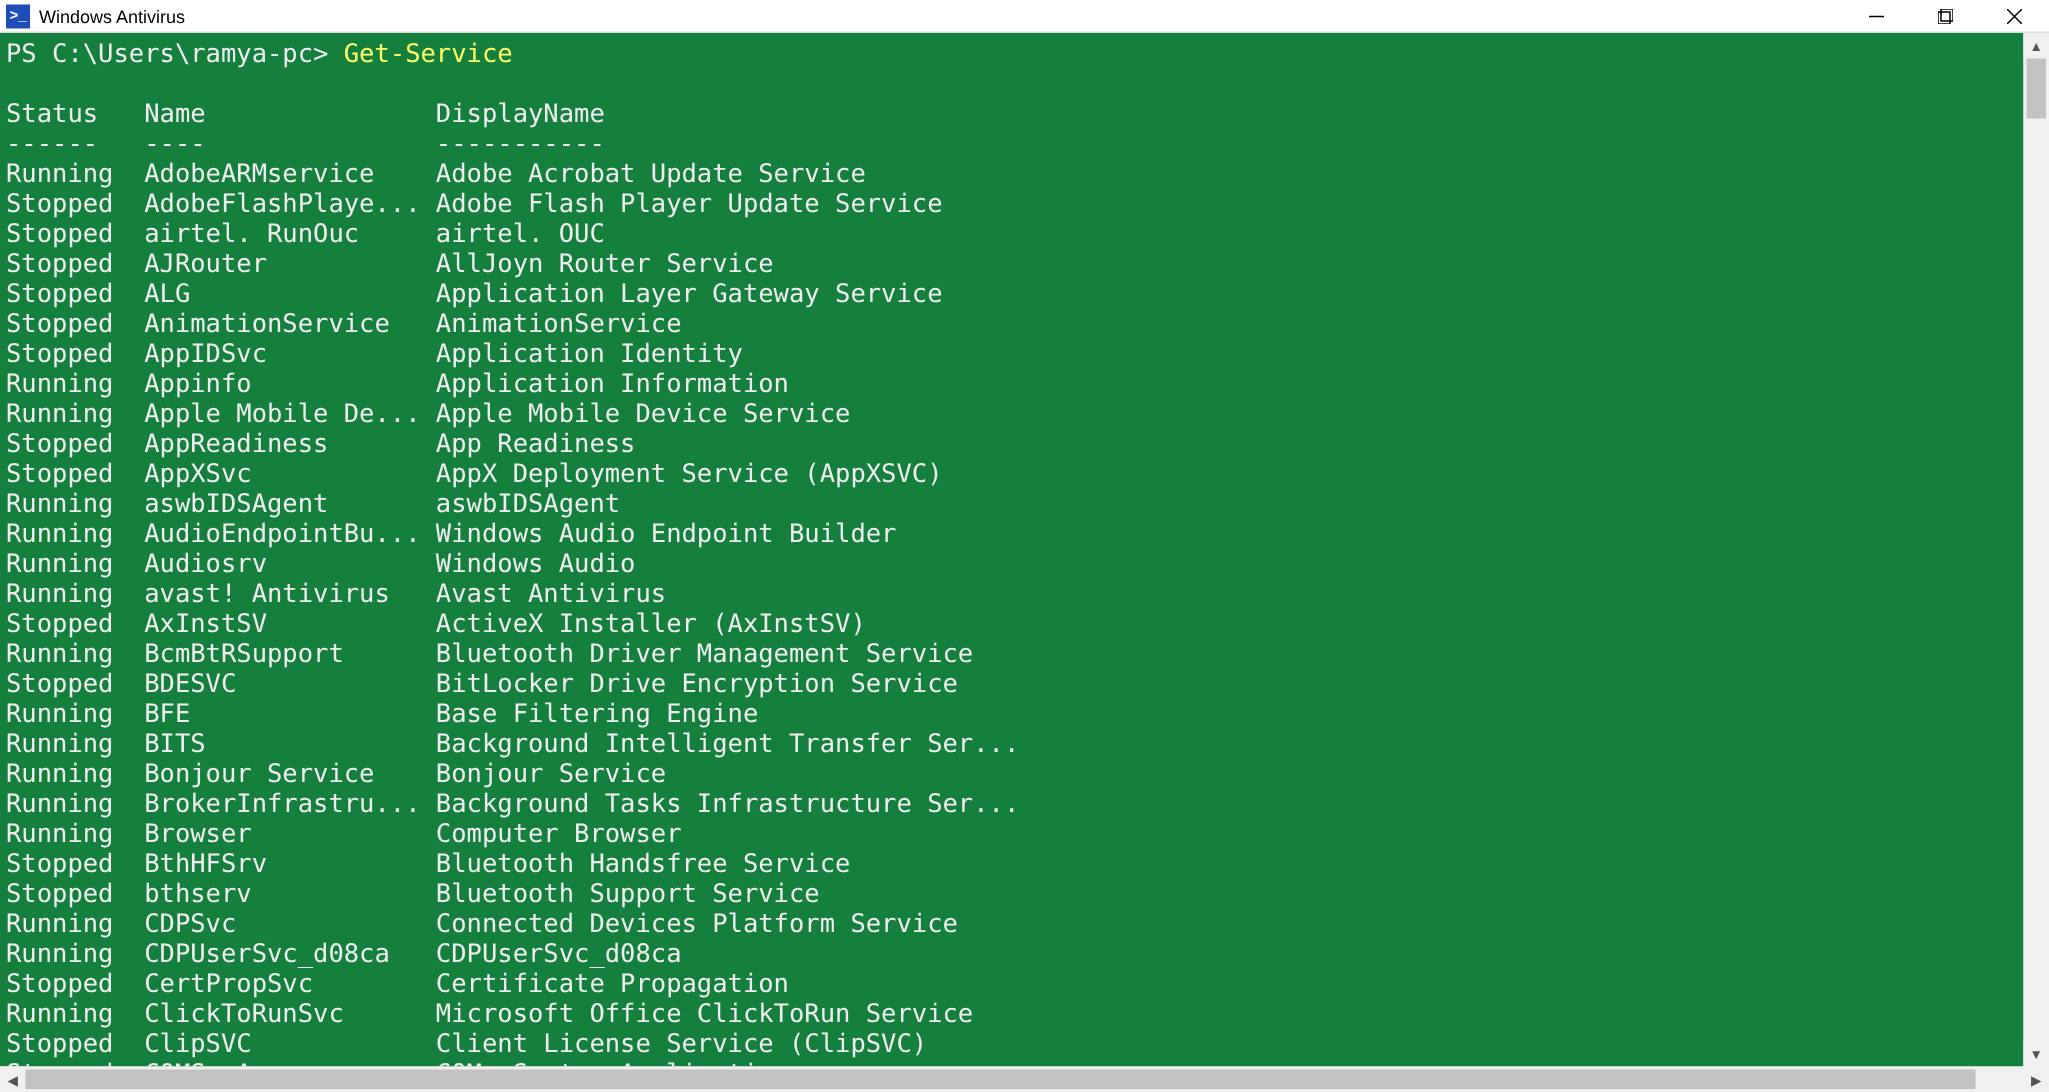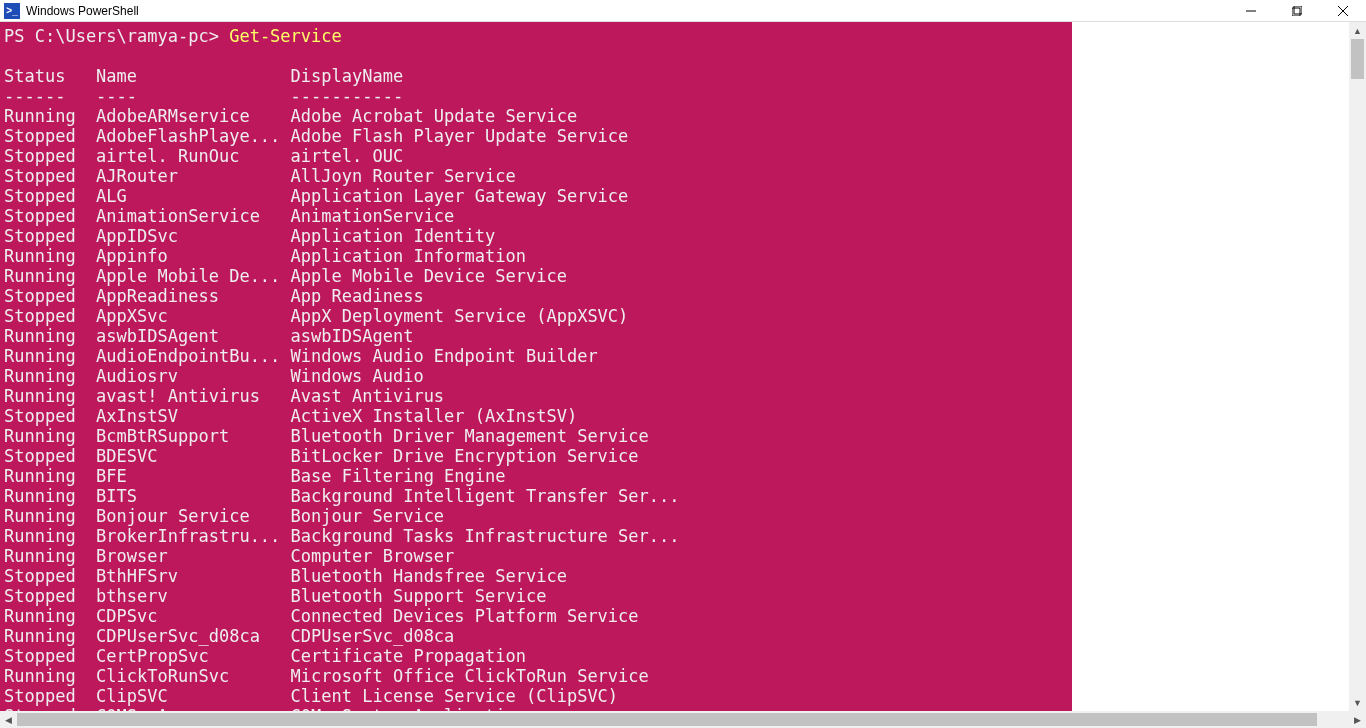--- a/index.html
+++ b/index.html
@@ -42,23 +42,23 @@
   .win-btn svg { width: 10px; height: 10px; }
   .console-wrap {
     position: relative;
     width: 1366px;
     height: 706px; 
     background: #fff;
   }
   .console {
     position: absolute;
     left: 0; top: 0;
-    width: 1072px;  
+    width: 1349px;  
     height: 689px;  
-    background: #be185d;
+    background: #15803d;
     color: #eeeeee;
     font-family: Consolas, "Lucida Console", monospace;
     font-size: 17px;
     line-height: 20px;
     white-space: pre;
     overflow: hidden;
     padding: 4px 0 0 4px;
   }
   .prompt { color: #eeeeee; }
   .cmd { color: #ffff66; }
@@ -101,21 +101,21 @@
     position: absolute; top: 2px; left: 17px;
     width: 1300px; height: 13px;
     background: #c2c2c2;
   }
 </style>
 </head>
 <body>
 
 <div class="titlebar">
   <span class="icon">&gt;_</span>
-  <span class="title">Windows PowerShell</span>
+  <span class="title">Windows Antivirus</span>
   <span class="spacer"></span>
   <div class="win-controls">
     <div class="win-btn">
       <svg viewBox="0 0 10 10">
           <line x1="0" y1="5" x2="10" y2="5" stroke="#000" stroke-width="1"></line>
         </svg>
     </div>
     <div class="win-btn">
       <svg viewBox="0 0 10 10">
         <rect x="0" y="2" width="8" height="8" fill="none" stroke="#000" stroke-width="1"></rect>

